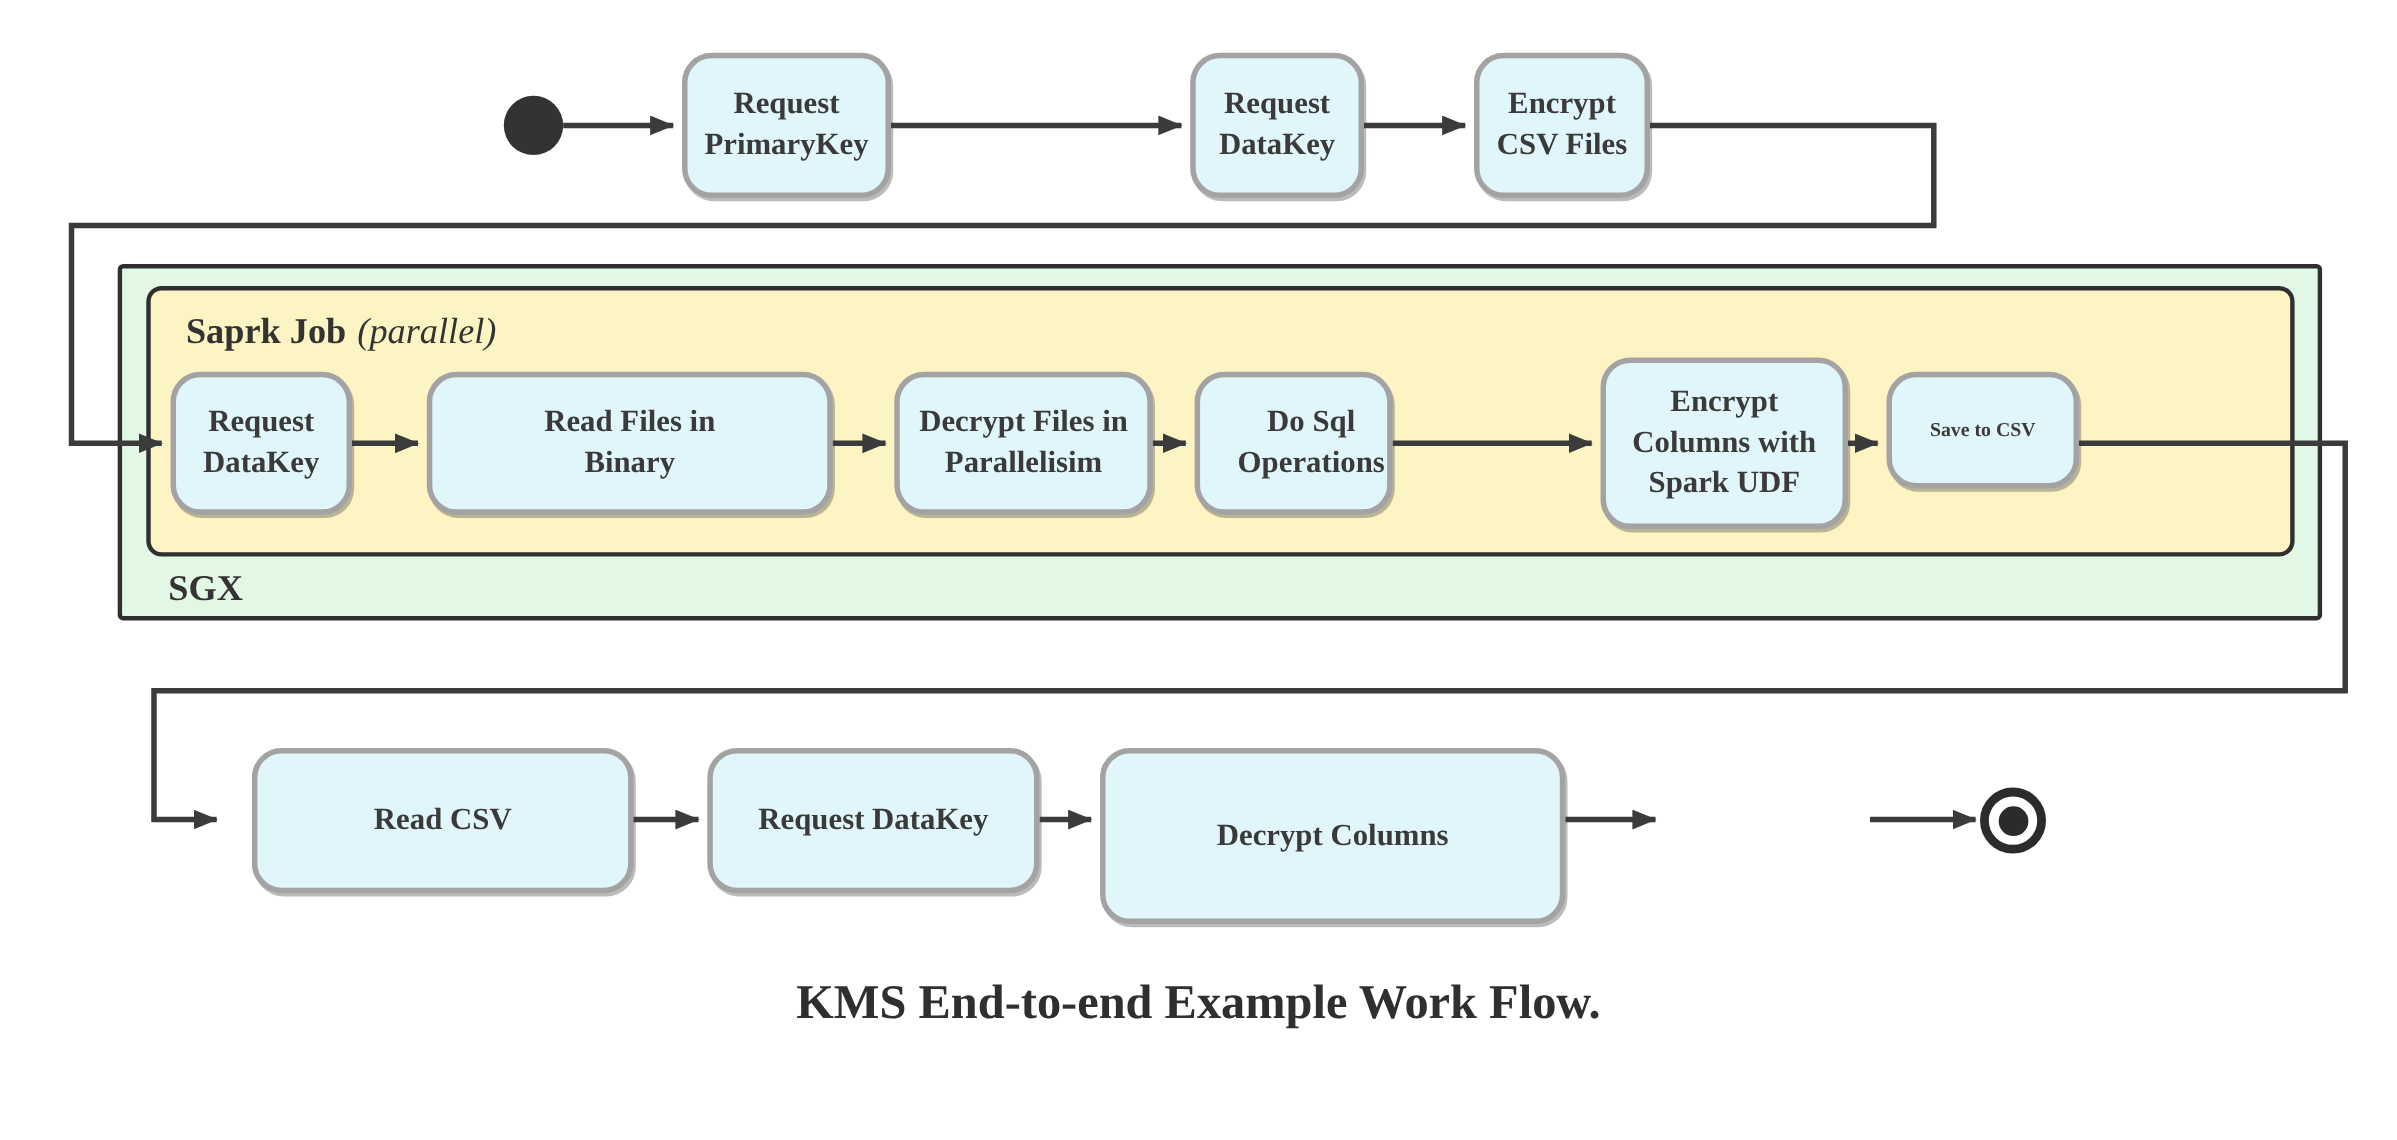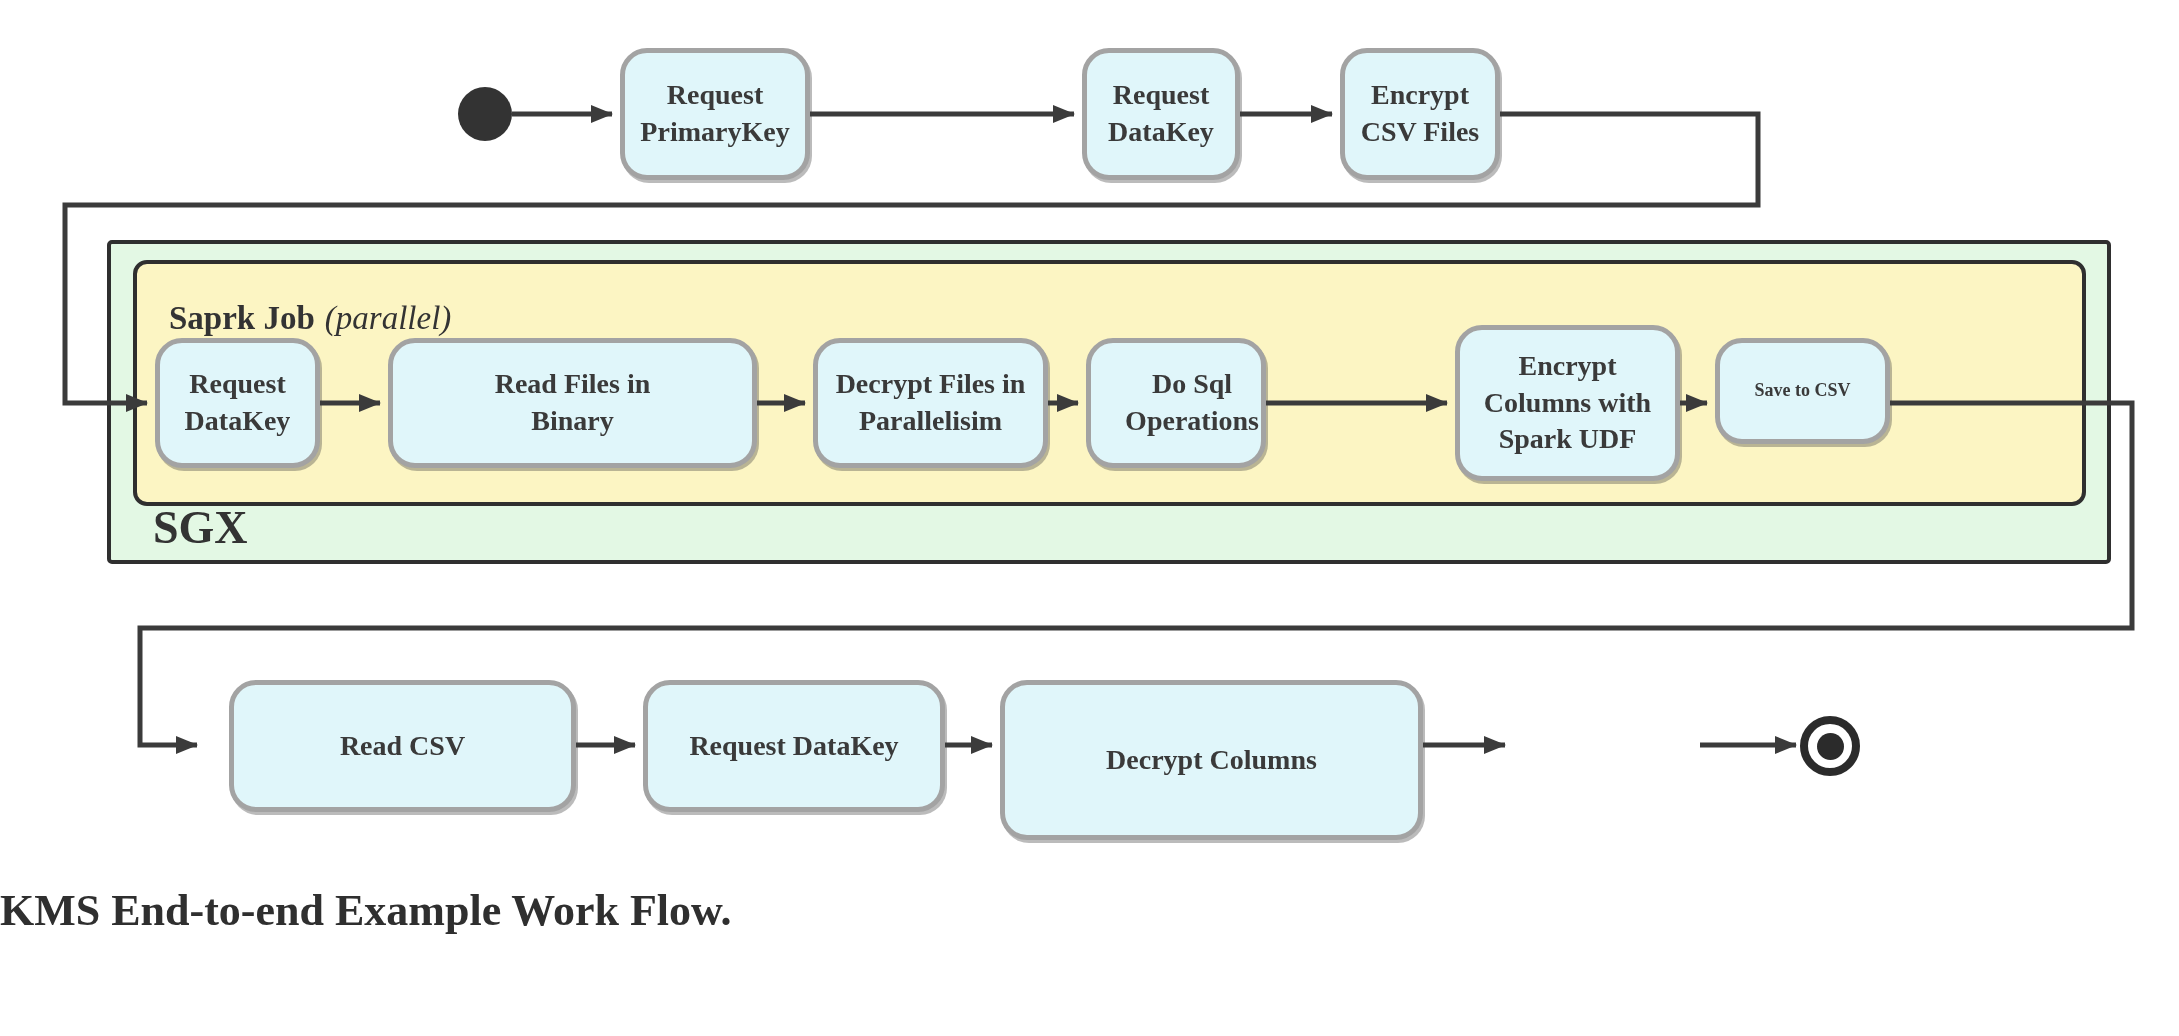--- a/index.html
+++ b/index.html
@@ -3,22 +3,22 @@
 <meta charset="utf-8">
 <style>
   html,body{margin:0;padding:0;background:#ffffff;}
   .canvas{
     position:relative;width:2179px;height:1036px;background:#ffffff;
     font-family:"Liberation Serif", serif;overflow:hidden;
   }
   .container{position:absolute;z-index:1;box-sizing:border-box;border:4px solid #2f2f2f;}
   .container-sgx{left:107px;top:240px;width:2004px;height:324px;background:#e3f8e4;border-radius:5px;}
   .container-spark{left:133px;top:260px;width:1953px;height:246px;background:#fcf5c3;border-radius:14px;}
-  .sgx-label{position:absolute;left:42px;bottom:6px;font-weight:bold;font-size:46px;color:#333;}
-  .spark-label{position:absolute;left:32px;top:36px;font-size:33px;color:#333;}
+  .sgx-label{position:absolute;left:42px;bottom:6px;font-weight:bold;font-size:33px;color:#333;}
+  .spark-label{position:absolute;left:32px;top:20px;font-size:33px;color:#333;}
   .spark-label b{font-weight:bold;}
   .spark-label i{font-weight:normal;margin-left:10px;}
   .wires{position:absolute;left:0;top:0;z-index:2;}
   .wire{stroke:#3b3b3b;stroke-width:5;fill:none;}
   .node{
     position:absolute;z-index:3;box-sizing:border-box;
     background:#e0f6fa;border:5px solid #a3a3a3;border-radius:27px;
     display:flex;align-items:center;justify-content:center;text-align:center;
     font-weight:bold;font-size:28px;line-height:1.32;color:#3a3a3a;
     white-space:pre-line;box-shadow:2px 3px 0 rgba(60,60,60,0.35);
@@ -43,21 +43,21 @@
   .n-i3{left:813px;top:338px;width:235px;height:130px;}
   .n-i4{left:1086px;top:338px;width:180px;height:130px;padding-left:32px;}
   .n-i5{left:1455px;top:325px;width:225px;height:156px;}
   .n-i6{left:1715px;top:338px;width:175px;height:106px;font-size:18px;}
   
   .n-b1{left:205px;top:680px;width:347px;height:132px;margin-left:24px;}
   .n-b2{left:643px;top:680px;width:302px;height:132px;}
   .n-b3{left:1000px;top:680px;width:423px;height:160px;}
   .n-b4{left:1513px;top:680px;width:187px;height:132px;}
   .caption{
-    position:absolute;left:0;right:0;top:885px;
+    position:absolute;left:0;right:0;top:885px;text-align:center;
     font-weight:bold;font-size:44px;color:#2f2f2f;z-index:3;
   }
 </style>
 </head>
 <body>
 
 <div class="canvas">
 
   <div class="container container-sgx">
     <div class="sgx-label">SGX</div>

